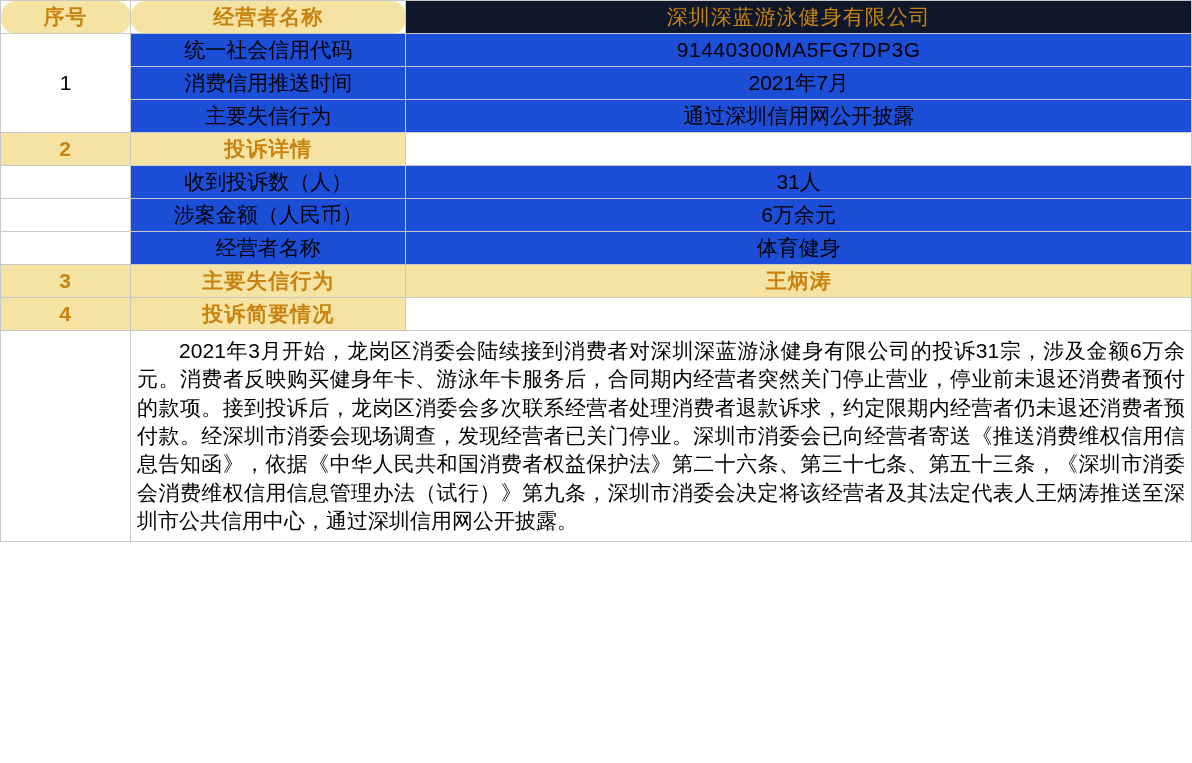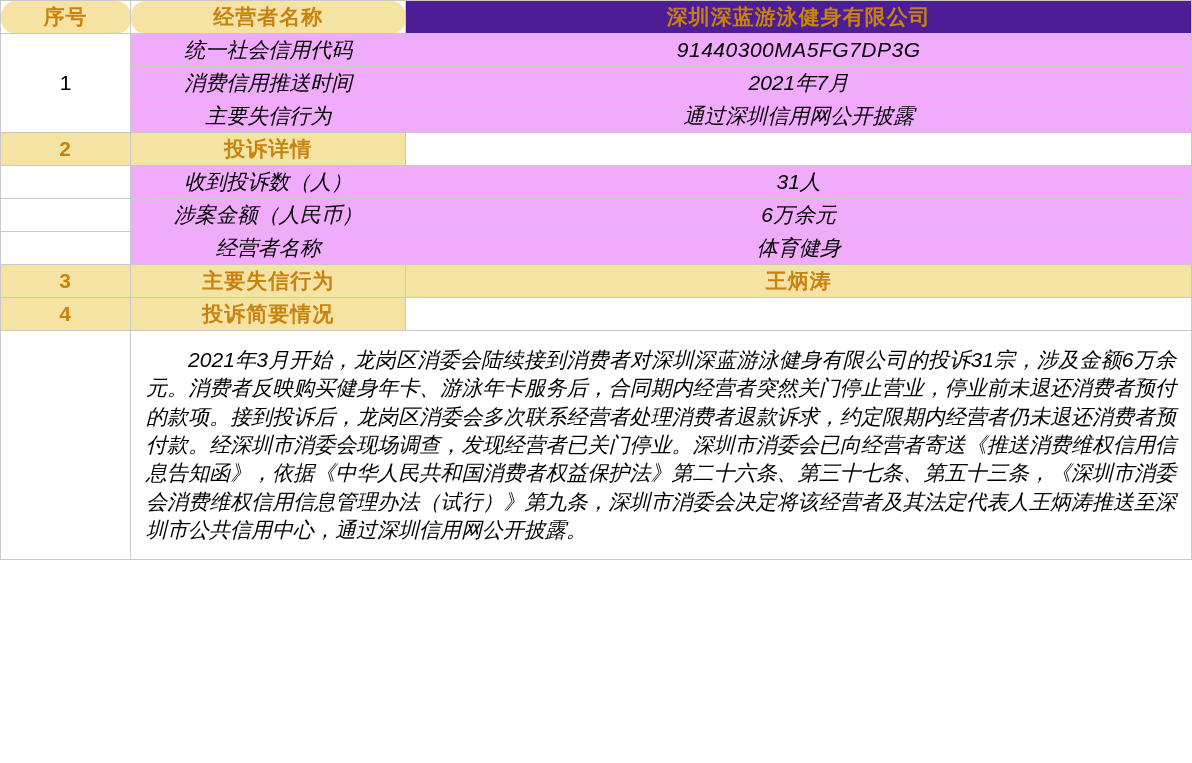--- a/index.html
+++ b/index.html
@@ -33,62 +33,60 @@
   .col-value { width: 785px; }
 
   .hdr {
     background: #f5e3a3;
     color: #c8820f;
     font-weight: bold;
     letter-spacing: 1px;
     border-radius: 15px;
   }
   .hdr-title {
-    background: #4c1d95;
+    background: #0f172a;
     color: #c8820f;
-    font-weight: bold;
+    font-weight: normal;
     font-size: 24px;
     letter-spacing: 1px;
   }
   .band {
     background: #f5e3a3;
     color: #c8820f;
     font-weight: bold;
     font-size: 22px;
     letter-spacing: 1px;
   }
   .band-blank {
     background: #ffffff;
   }
   .cell-plain {
-    background: #f0abfc;
+    background: #1d4ed8;
     font-size: 22px;
-    font-style: italic;
   }
   .cell-num {
     background: #ffffff;
     font-size: 22px;
   }
   .mono-ish {
     font-family: "Liberation Sans", sans-serif;
     letter-spacing: 0.5px;
   }
   .narrative-cell {
     text-align: justify;
     vertical-align: top;
     padding: 40px 36px 20px 32px;
     font-size: 22px;
     line-height: 1.72;
     height: 430px;
   }
   .narrative-cell p {
-    margin: 15px;
+    margin: 6px;
     text-indent: 2em;
     text-align: justify;
-    font-style: italic;
   }
   .empty-left {
     background: #ffffff;
   }
 </style>
 </head>
 <body>
 
 <table class="doc-table">
   <colgroup>

